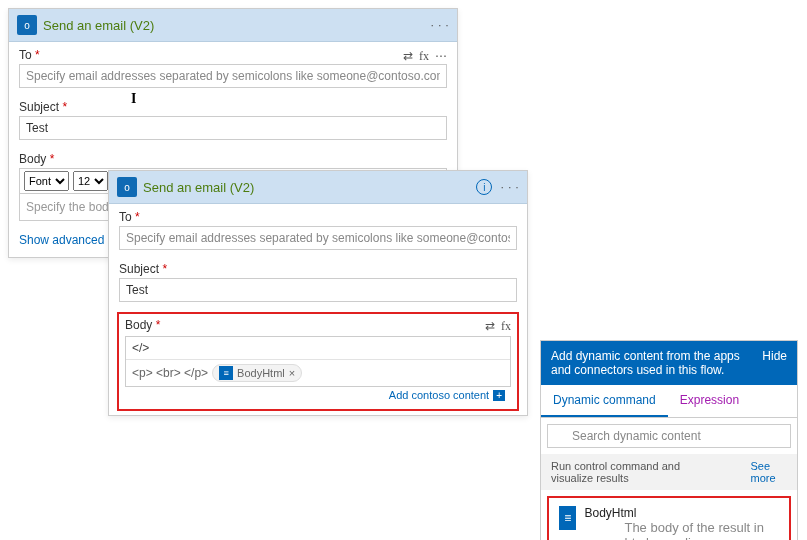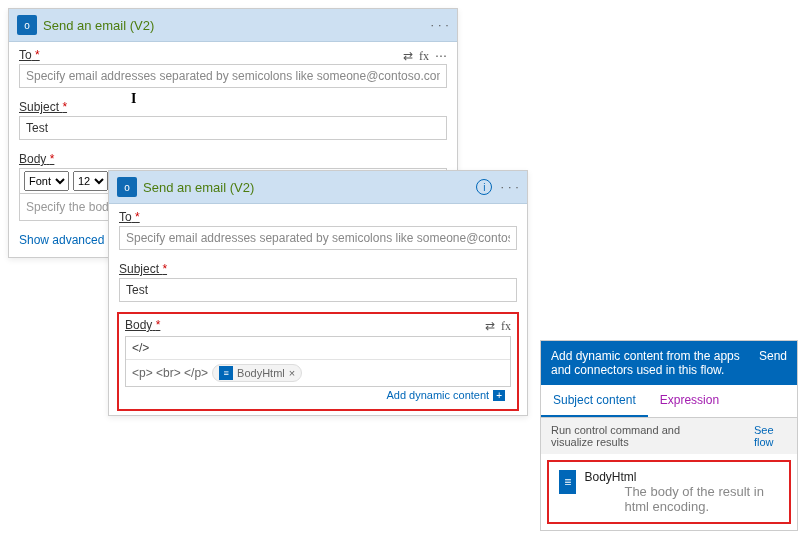--- a/index.html
+++ b/index.html
@@ -25,21 +25,21 @@
   background: #0f6ab4;
   color: #fff;
   display: flex; align-items: center; justify-content: center;
   font-size: 10px;
   border-radius: 2px;
 }
 .header-title { flex: 1; color: #4d7c0f; font-size: 13px; }
 .header-actions .dotdot { color: #555; cursor: pointer; }
 .header-actions { display: flex; gap: 8px; align-items: center; }
 .section { padding: 6px 10px; }
-.label { color: #333; font-size: 12px; margin-bottom: 2px; text-decoration: underline; }
+.label { color: #333; font-size: 12px; margin-bottom: 2px; }
 .req { color: #c00; }
 .input {
   width: 100%;
   border: 1px solid #ccc;
   padding: 4px 6px;
   font-size: 12px;
   color: #333;
 }
 .input::placeholder { color: #888; }
 .label-row { display: flex; align-items: center; }
@@ -222,38 +222,42 @@
         <span>&lt;p&gt; &lt;br&gt; &lt;/p&gt;</span>
         <span class="token">
           <span class="kusto">≡</span>
           <span>BodyHtml</span>
           <span>×</span>
         </span>
       </div>
     </div>
     <div class="add-dc-row">
       <span class="add-dc">
-        <span>Add dynamic content</span><span class="plus">+</span>
+        <span>Add contoso content</span><span class="plus">+</span>
       </span>
     </div>
   </div>
 </div>
 
 <div class="dc-panel">
   <div class="dc-head">
     <span class="dc-head-text">Add dynamic content from the apps and connectors used in this flow.</span>
-    <span class="hide">Send</span>
+    <span class="hide">Hide</span>
   </div>
   <div class="dc-tabs">
-    <div class="dc-tab active">Subject content</div>
+    <div class="dc-tab active">Dynamic command</div>
     <div class="dc-tab">Expression</div>
+  </div>
+  <div class="dc-search dc-search-wrap">
+    <span class="mag">🔍</span>
+    <input class="input" placeholder="Search dynamic content" style="">
   </div>
   <div class="dc-group">
     <span>Run control command and visualize results</span>
-    <span class="linkish" style="font-size:11px">See flow</span>
+    <span class="linkish" style="font-size:11px">See more</span>
   </div>
   <div class="dc-item hl">
     <div class="kusto2">≡</div>
     <div class="texts">
       <div class="t1">BodyHtml</div>
       <div class="t2">The body of the result in html encoding.</div>
     </div>
   </div>
 </div>
 

